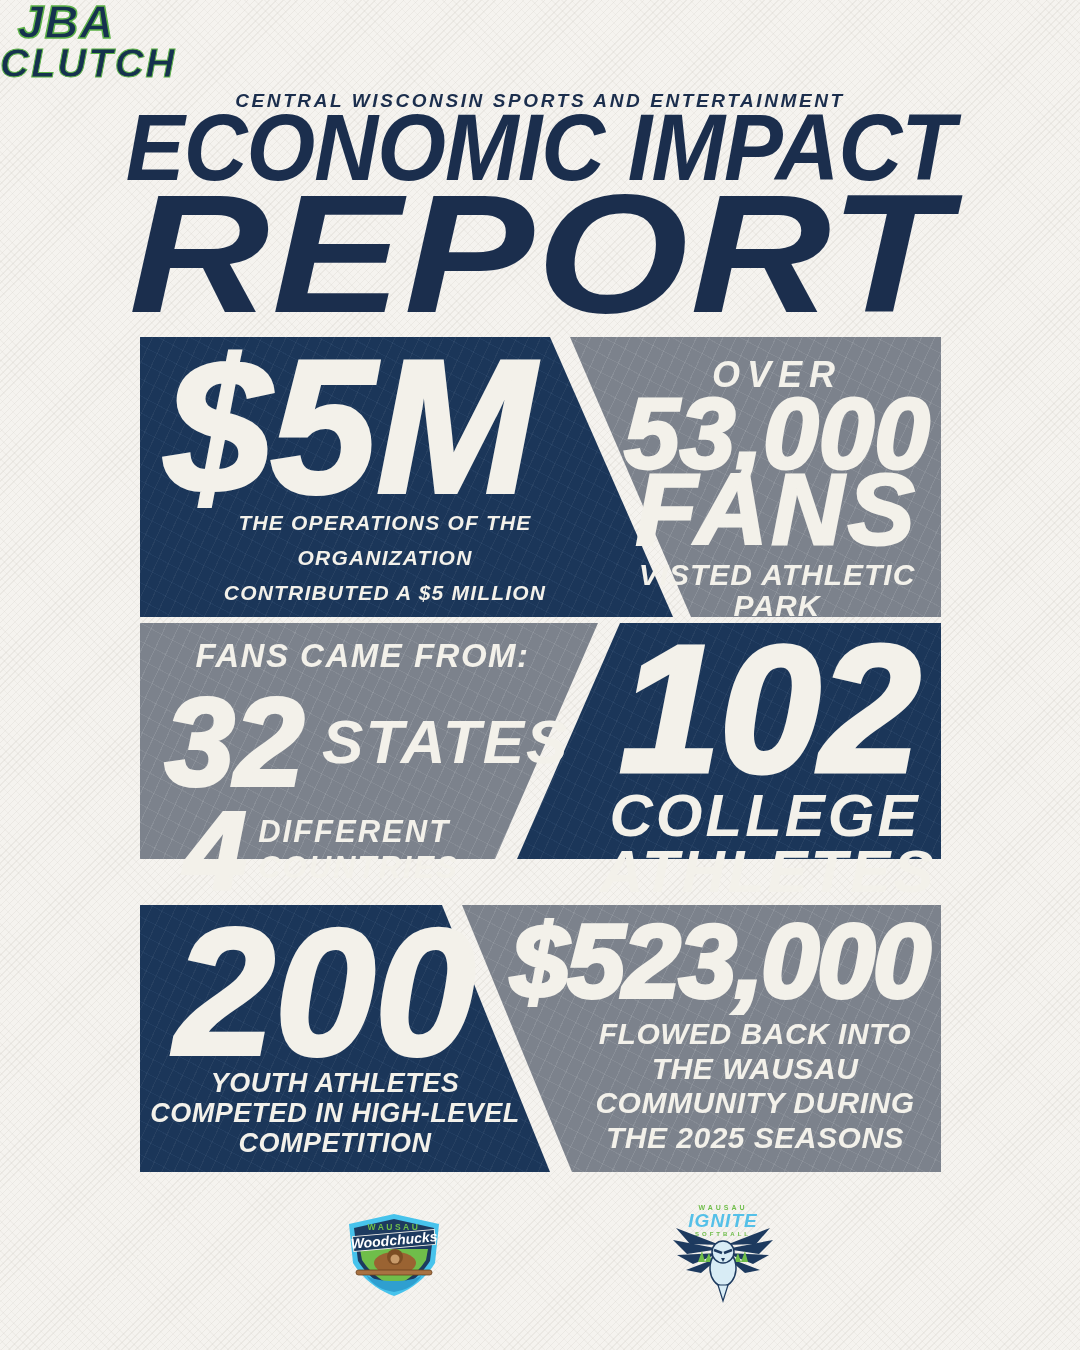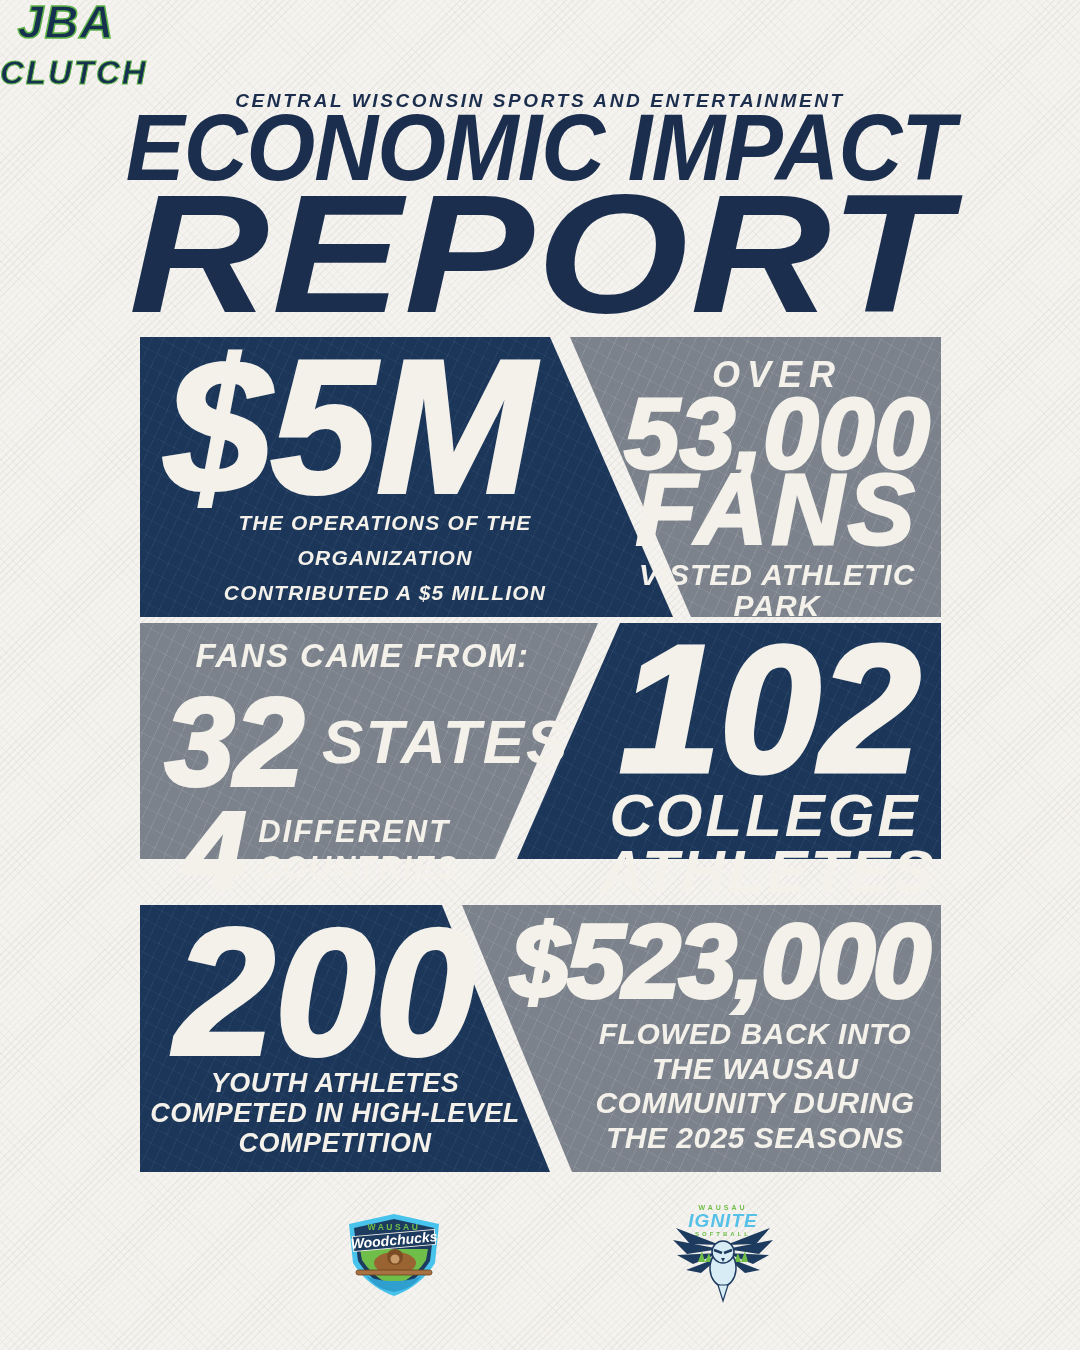--- a/index.html
+++ b/index.html
@@ -64,21 +64,21 @@
   
   .v200{left:10px;top:-3px;width:350px;font-size:180px;}
   .cap200{left:0;top:163px;width:390px;font-size:27px;line-height:30px;letter-spacing:0.5px;}
   
   .v523{left:355px;top:4px;width:450px;font-size:104px;letter-spacing:-2px;-webkit-text-stroke:4px #f3f1ea;}
   .cap523{left:445px;top:112px;width:340px;font-size:30px;line-height:34.5px;letter-spacing:0.5px;}
   
   .logo{position:absolute;}
   .jba{left:487px;top:1222px;width:132px;text-align:center;color:#16314f;font-style:italic;font-weight:700;}
   .jba-main{font-size:47px;line-height:44px;letter-spacing:1px;-webkit-text-stroke:1.5px #5cb247;}
-  .jba-sub{font-size:33px;line-height:30px;letter-spacing:2px;margin-top:14px;-webkit-text-stroke:1px #5cb247;}
+  .jba-sub{font-size:40px;line-height:30px;letter-spacing:2px;margin-top:4px;-webkit-text-stroke:1px #5cb247;}
   svg text{font-family:"Liberation Sans","DejaVu Sans",sans-serif;}
 </style>
 </head>
 <body>
 
 <div class="stage">
 
   <div class="abs kicker">CENTRAL WISCONSIN SPORTS AND ENTERTAINMENT</div>
   <div class="abs title title1">ECONOMIC IMPACT</div>
   <div class="abs title title2">REPORT</div>

